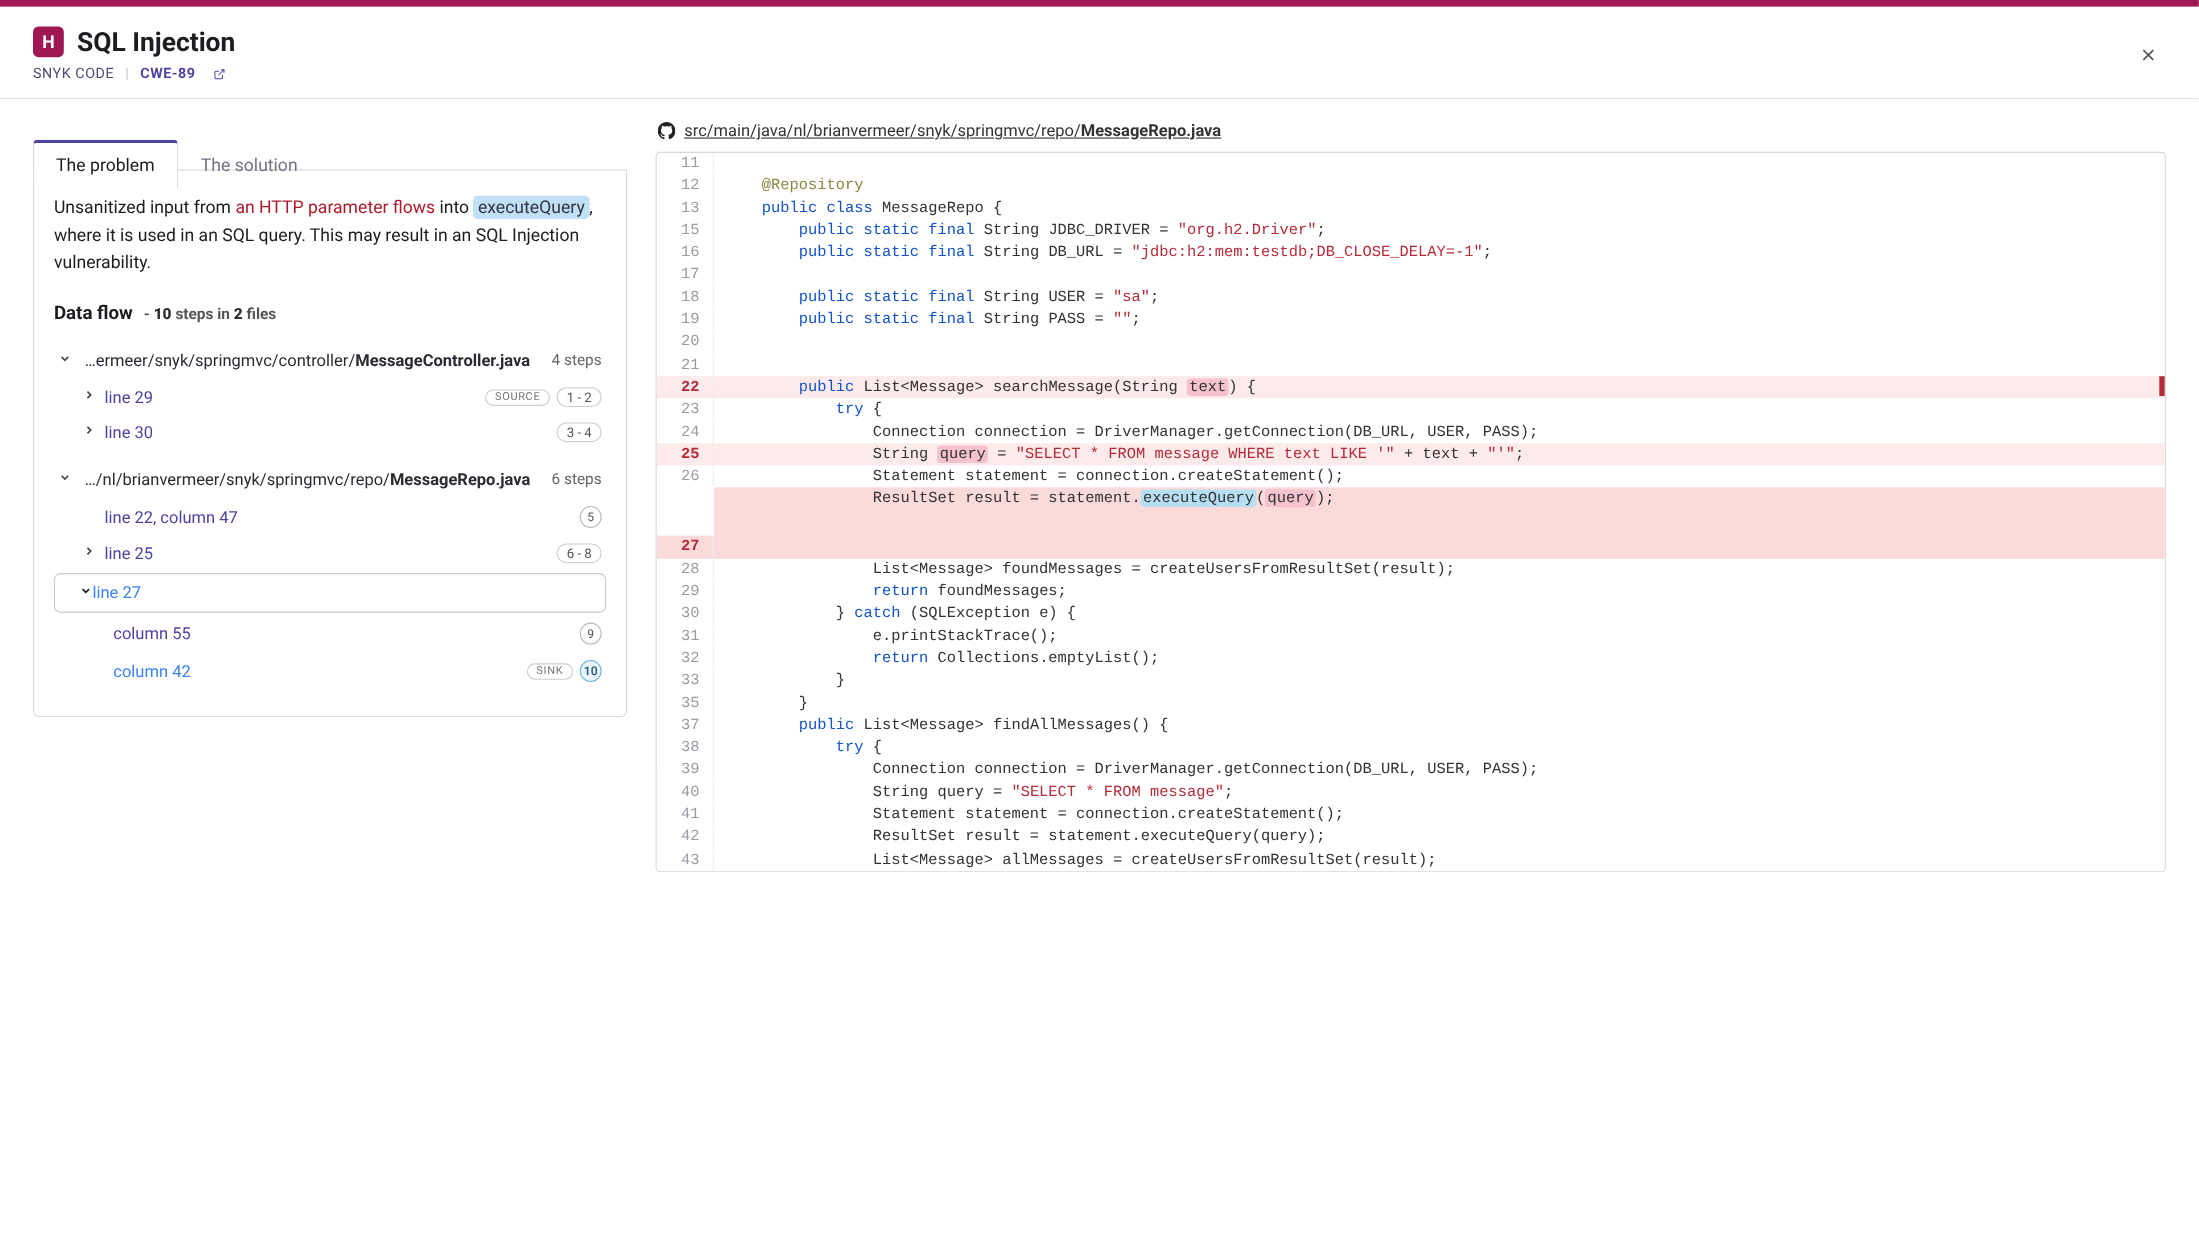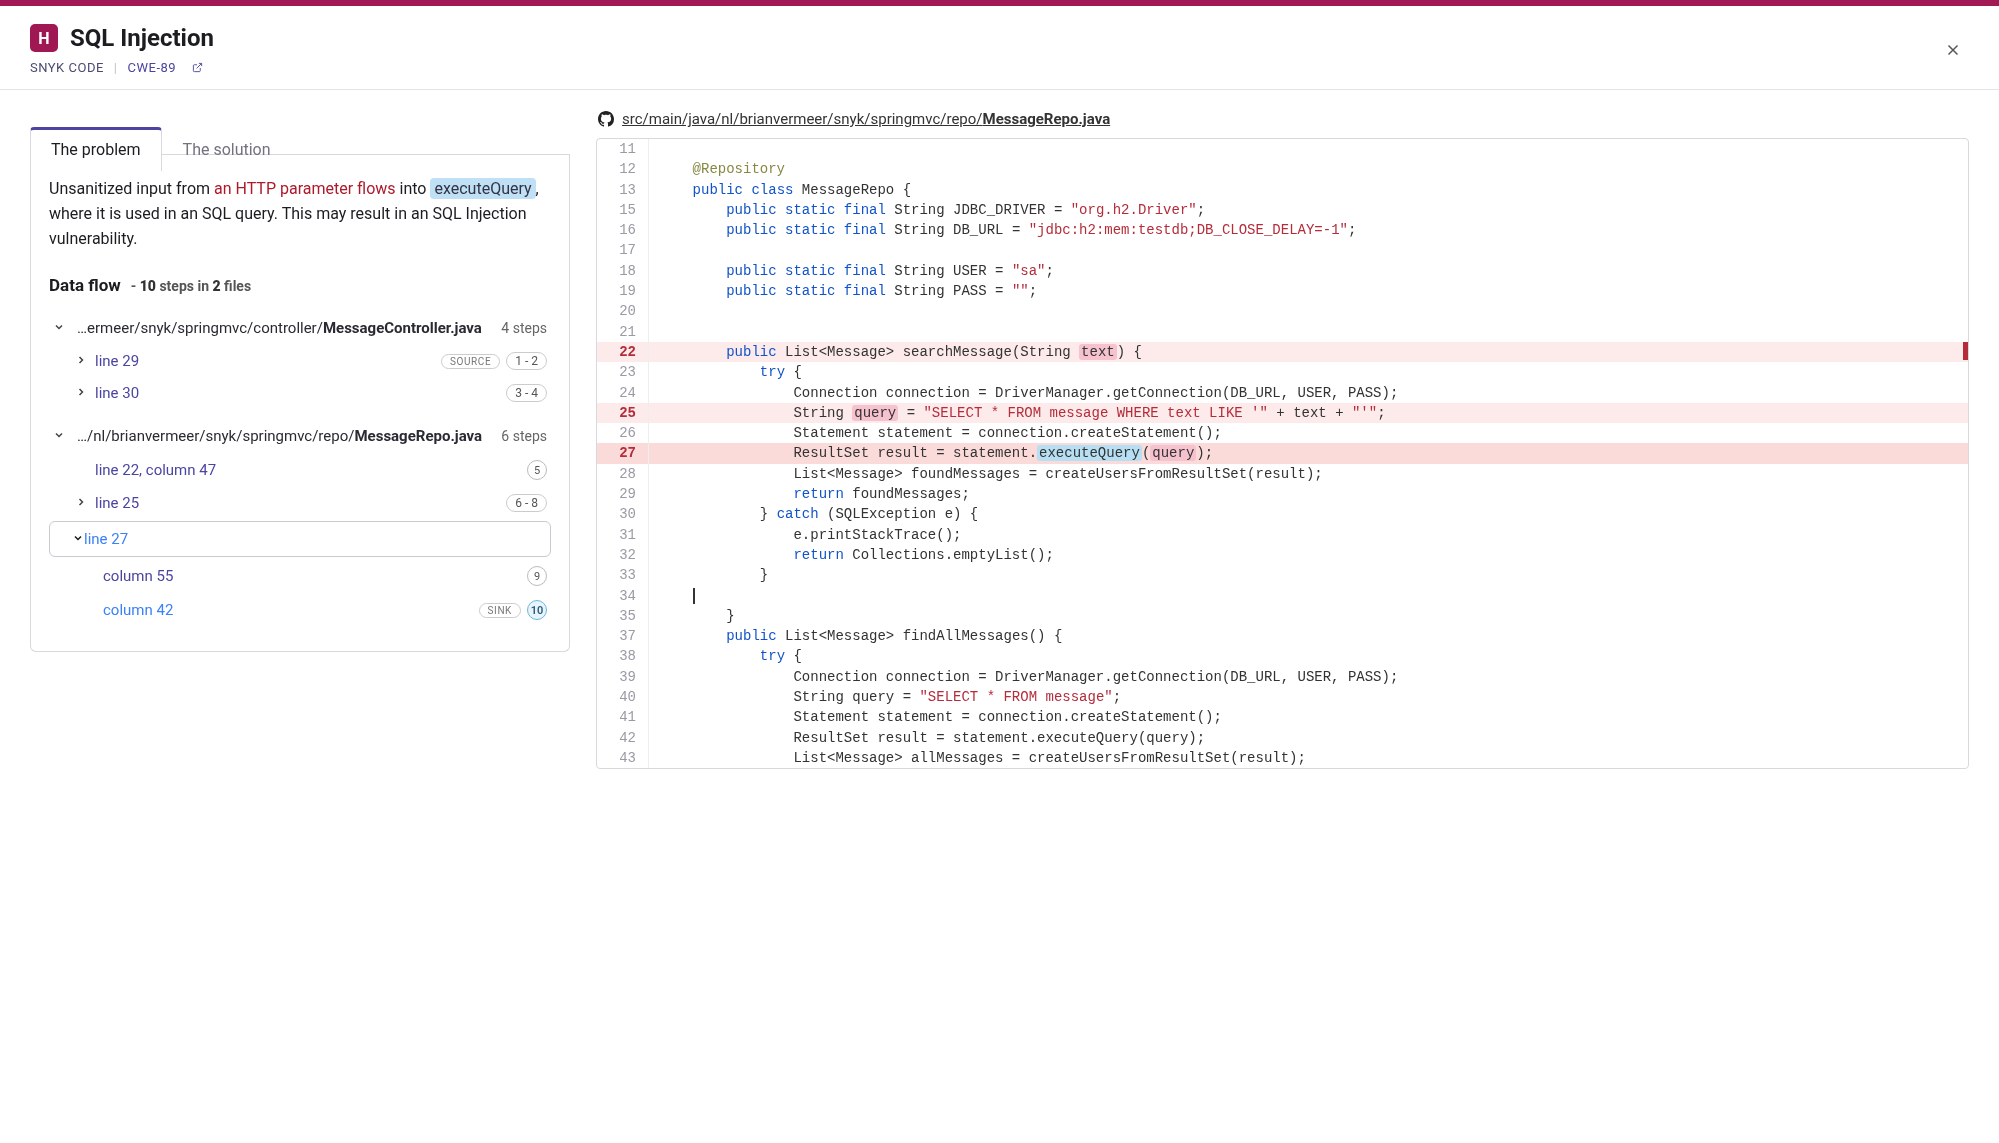--- a/index.html
+++ b/index.html
@@ -19,21 +19,21 @@
   .sev-badge {
     width: 28px; height: 28px; border-radius: 5px;
     background: #9f1853; color: #fff; font-weight: 700;
     display: flex; align-items: center; justify-content: center;
     font-size: 16px;
   }
   .page-title { font-size: 24px; font-weight: 700; }
   .header-meta { margin-top: 8px; display: flex; align-items: center; gap: 10px; font-size: 13px; letter-spacing: 0.5px; }
   .meta-source { color: #4c4a73; text-transform: uppercase; }
   .meta-divider { color: #c4c3cc; }
-  .meta-cwe { color: #4b45a1; text-decoration: none; cursor: pointer; display: inline-flex; align-items: center; gap: 16px;}
+  .meta-cwe { color: #4b45a1; text-decoration: none; cursor: pointer; display: inline-flex; align-items: center; gap: 16px; font-weight: bold;}
   .close-btn {
     position: absolute; top: 28px; right: 30px;
     width: 32px; height: 32px; cursor: pointer;
     display: flex; align-items: center; justify-content: center;
     color: #555;
   }
   .close-btn svg { width: 18px; height: 18px; }
 
   .content { display: flex; padding: 20px 30px 0 30px; gap: 26px; }
   .left-pane { width: 540px; flex-shrink: 0; }
@@ -116,21 +116,21 @@
   }
   .code-row { display: flex; font-family: "SFMono-Regular", Consolas, "Liberation Mono", Menlo, monospace; font-size: 14px; line-height: 1.45; }
   .gutter {
     width: 52px; text-align: right; padding: 0 12px 0 0;
     color: #9a9aa5; user-select: none; flex-shrink: 0;
     border-right: 1px solid #eee;
   }
   .cline { flex: 1; padding-left: 10px; white-space: pre; color: #333; overflow: hidden;}
   .code-row.hl-red .gutter { color: #b42c3a; font-weight: 700; background: #fdeaea; }
   .code-row.hl-red .cline  { background: #fdeaea; }
-  .code-row.hl-red-dark .gutter { color: #b42c3a; font-weight: 700; background: #fbdada; }
+  .code-row.hl-red-dark .gutter { color: #b42c3a; font-weight: 700; background: #fbdada; margin-top: 44px; }
   .code-row.hl-red-dark .cline  { background: #fbdada; }
   .marker { position: absolute; right: 0; width: 5px; height: 18px; background: #b42c3a; }
 
   .tok-kw { color: #1153c9; }
   .tok-str { color: #b42c3a; }
   .tok-ann { color: #888844; }
   .tok-hl-pink { background: #f6c2cf; border-radius: 3px; padding: 0 2px; }
   .tok-hl-blue { background: #b7dff4; border-radius: 3px; padding: 0 2px; }
 
   .cursor-bar {
@@ -357,24 +357,20 @@
         </div>
         <div class="code-row ">
           <div class="gutter">32</div>
           <div class="cline">                <span class="tok-kw">return</span> Collections.emptyList();</div>
         </div>
         <div class="code-row ">
           <div class="gutter">33</div>
           <div class="cline">            }</div>
         </div>
         <div class="code-row ">
-          <div class="gutter">34</div>
-          <div class="cline">    <span class="cursor-bar"></span></div>
-        </div>
-        <div class="code-row ">
           <div class="gutter">35</div>
           <div class="cline">        }</div>
         </div>
         <div class="code-row ">
           <div class="gutter">37</div>
           <div class="cline">        <span class="tok-kw">public</span> List&lt;Message&gt; findAllMessages() {</div>
         </div>
         <div class="code-row ">
           <div class="gutter">38</div>
           <div class="cline">            <span class="tok-kw">try</span> {</div>

